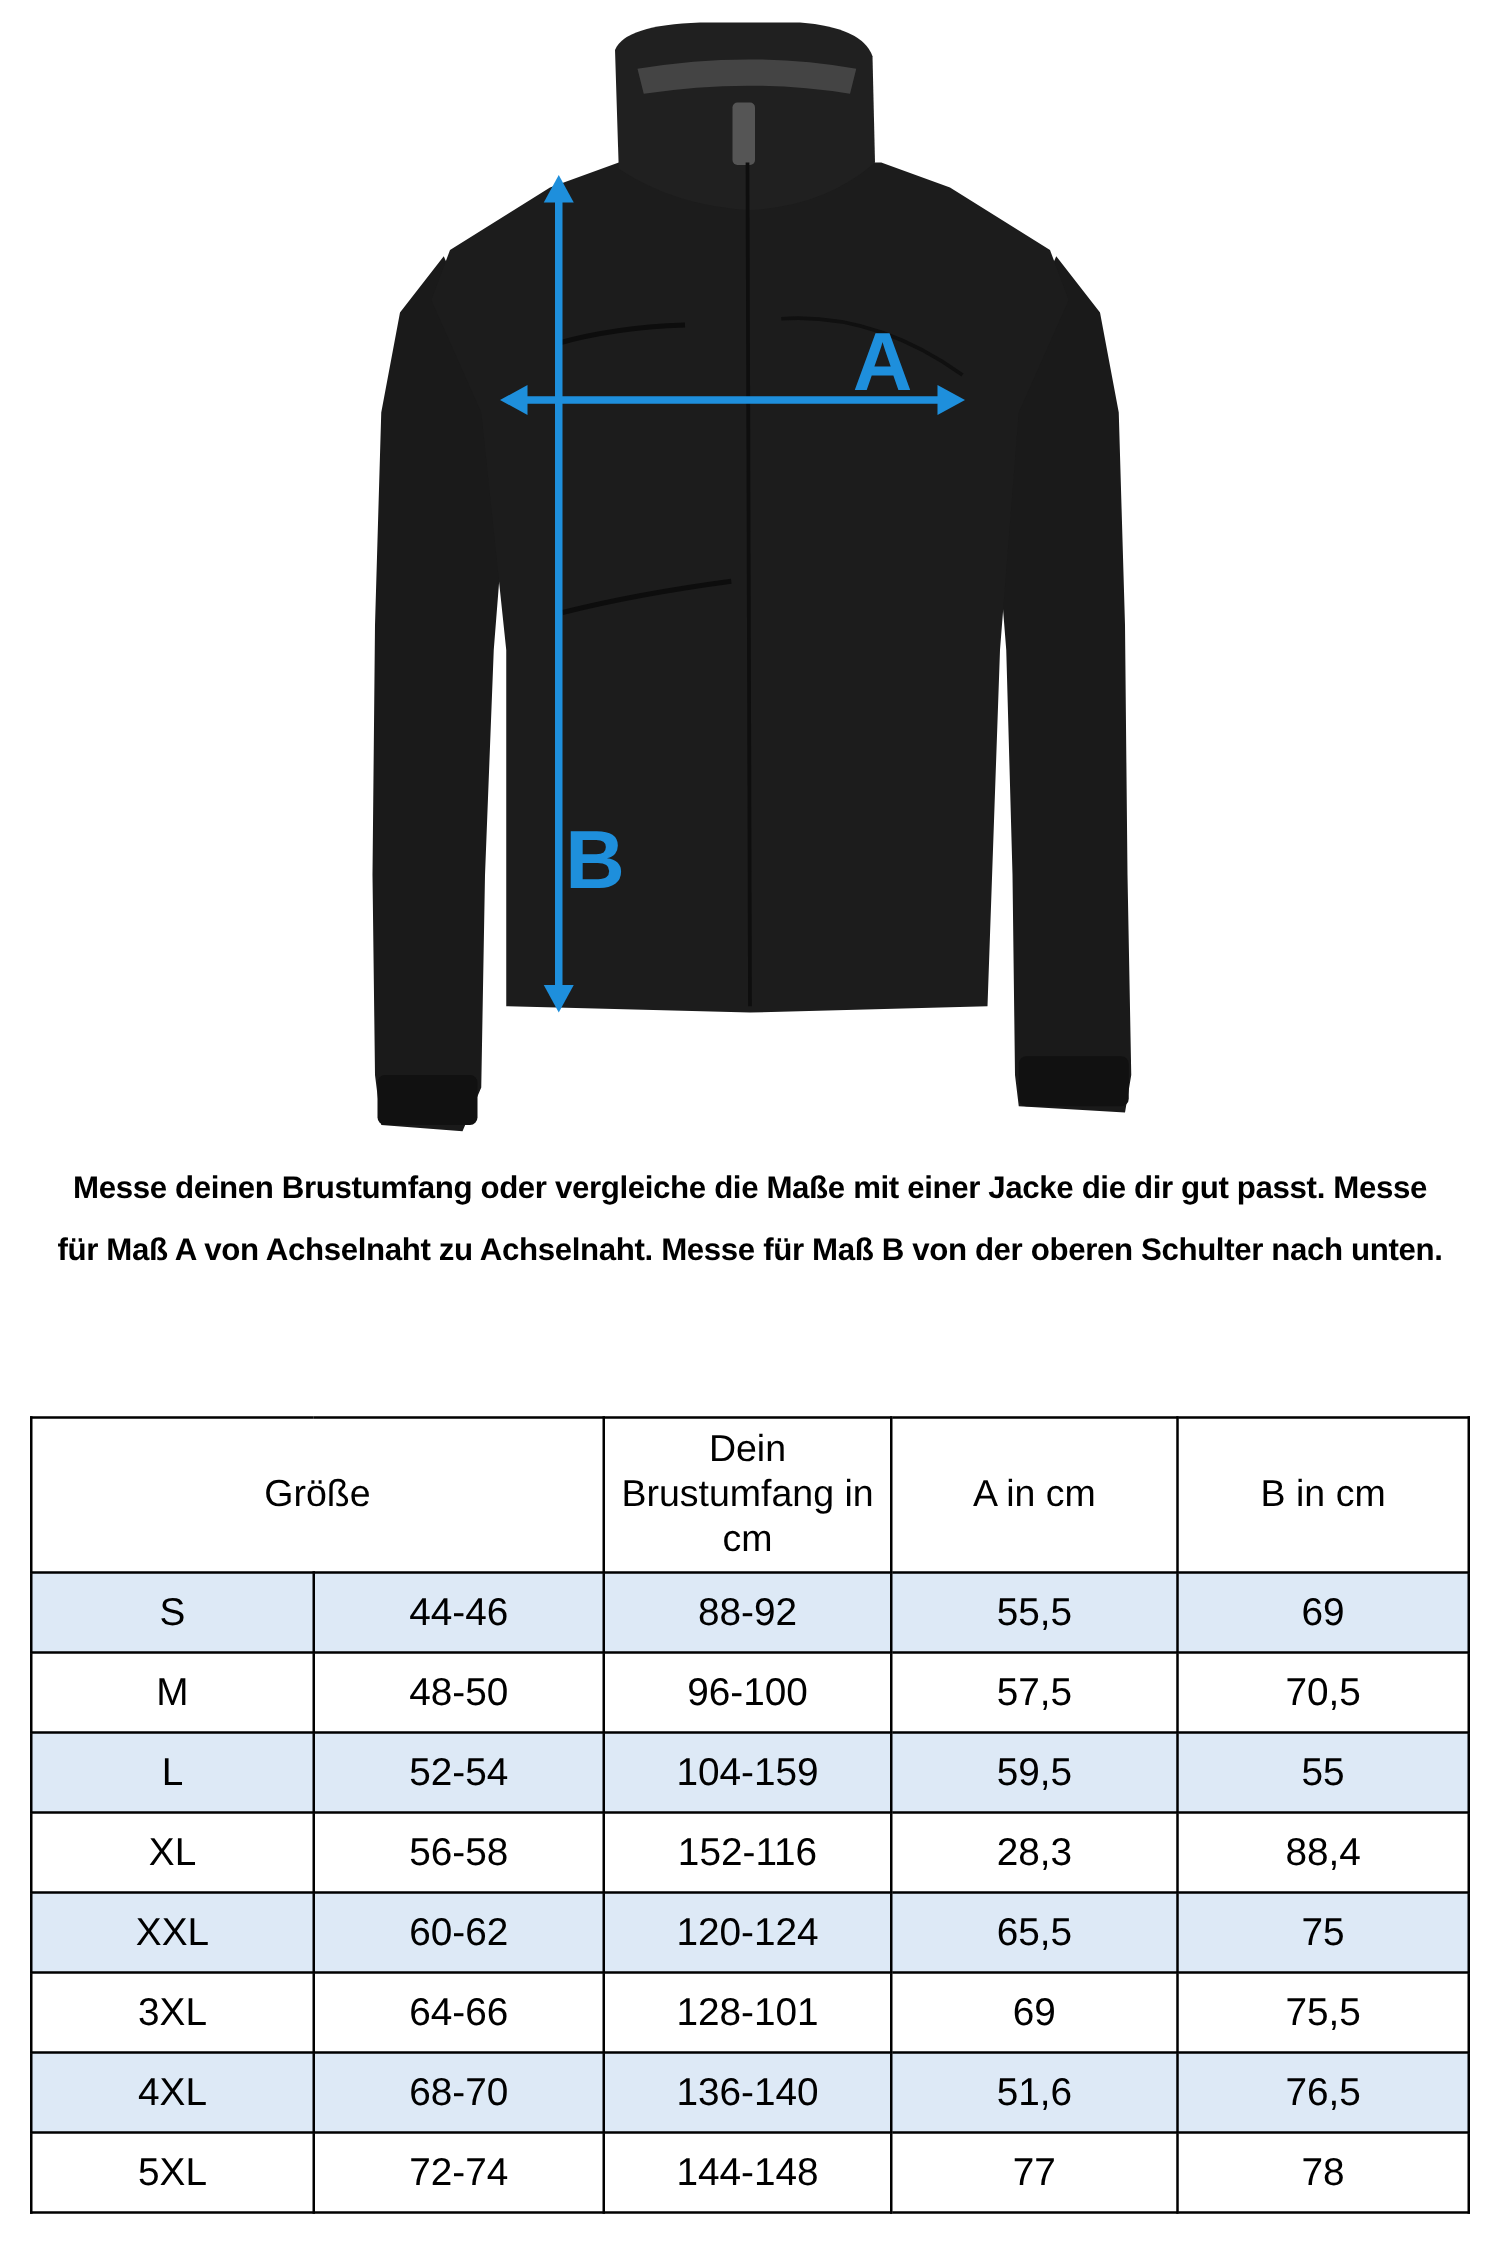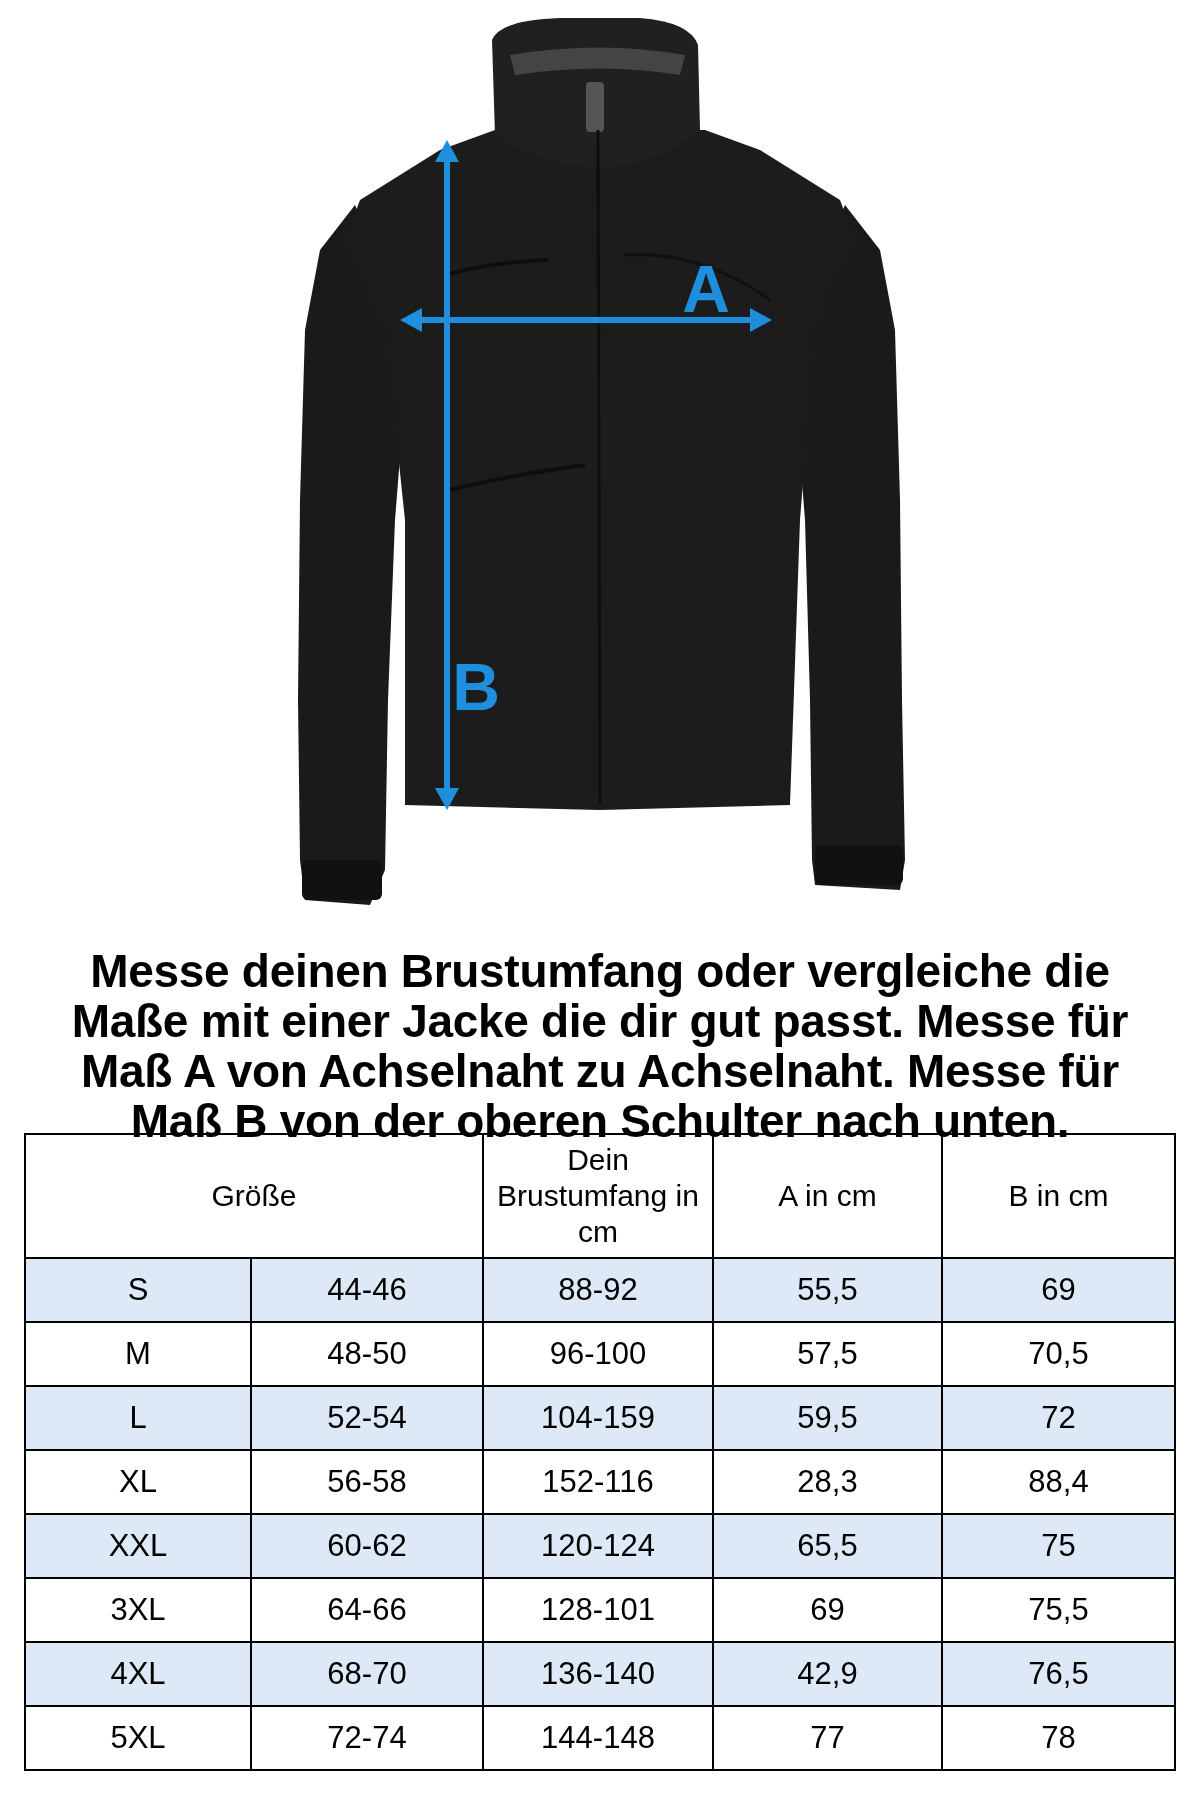--- a/index.html
+++ b/index.html
@@ -3,21 +3,21 @@
 <meta charset="utf-8">
 <style>
   html, body { margin: 0; padding: 0; background: #ffffff; }
   body { width: 1200px; height: 1800px; position: relative; overflow: hidden;
          font-family: "Liberation Sans", "DejaVu Sans", sans-serif; color: #000; }
 
   .figure { position: absolute; left: 0; top: 0; width: 1200px; height: 910px; }
   .figure svg { position: absolute; left: 0; top: 0; }
 
   .instructions { position: absolute; left: 40px; top: 900px; width: 1120px;
-                  text-align: center; font-weight: bold; font-size: 46px;
+                  text-align: center; font-weight: bold; font-size: 25px;
                   line-height: 50px; letter-spacing: -0.3px; }
 
   .size-table { position: absolute; left: 24px; top: 1133px; width: 1150px;
                 border-collapse: collapse; table-layout: fixed;
                 font-size: 31px; text-align: center; }
   .size-table td, .size-table th { border: 2.5px solid #000; padding: 0; font-weight: normal;
                                     vertical-align: middle; }
   .size-table th { height: 122px; line-height: 36px; font-size: 30px; }
   .size-table td { height: 62px; }
   .size-table tr.shaded td { background: #dde9f6; }
@@ -95,21 +95,21 @@
       <td>48-50</td>
       <td>96-100</td>
       <td>57,5</td>
       <td>70,5</td>
     </tr>
     <tr class="shaded">
       <td>L</td>
       <td>52-54</td>
       <td>104-159</td>
       <td>59,5</td>
-      <td>72</td>
+      <td>55</td>
     </tr>
     <tr>
       <td>XL</td>
       <td>56-58</td>
       <td>152-116</td>
       <td>28,3</td>
       <td>88,4</td>
     </tr>
     <tr class="shaded">
       <td>XXL</td>
@@ -122,21 +122,21 @@
       <td>3XL</td>
       <td>64-66</td>
       <td>128-101</td>
       <td>69</td>
       <td>75,5</td>
     </tr>
     <tr class="shaded">
       <td>4XL</td>
       <td>68-70</td>
       <td>136-140</td>
-      <td>42,9</td>
+      <td>51,6</td>
       <td>76,5</td>
     </tr>
     <tr>
       <td>5XL</td>
       <td>72-74</td>
       <td>144-148</td>
       <td>77</td>
       <td>78</td>
     </tr>
   </tbody>

